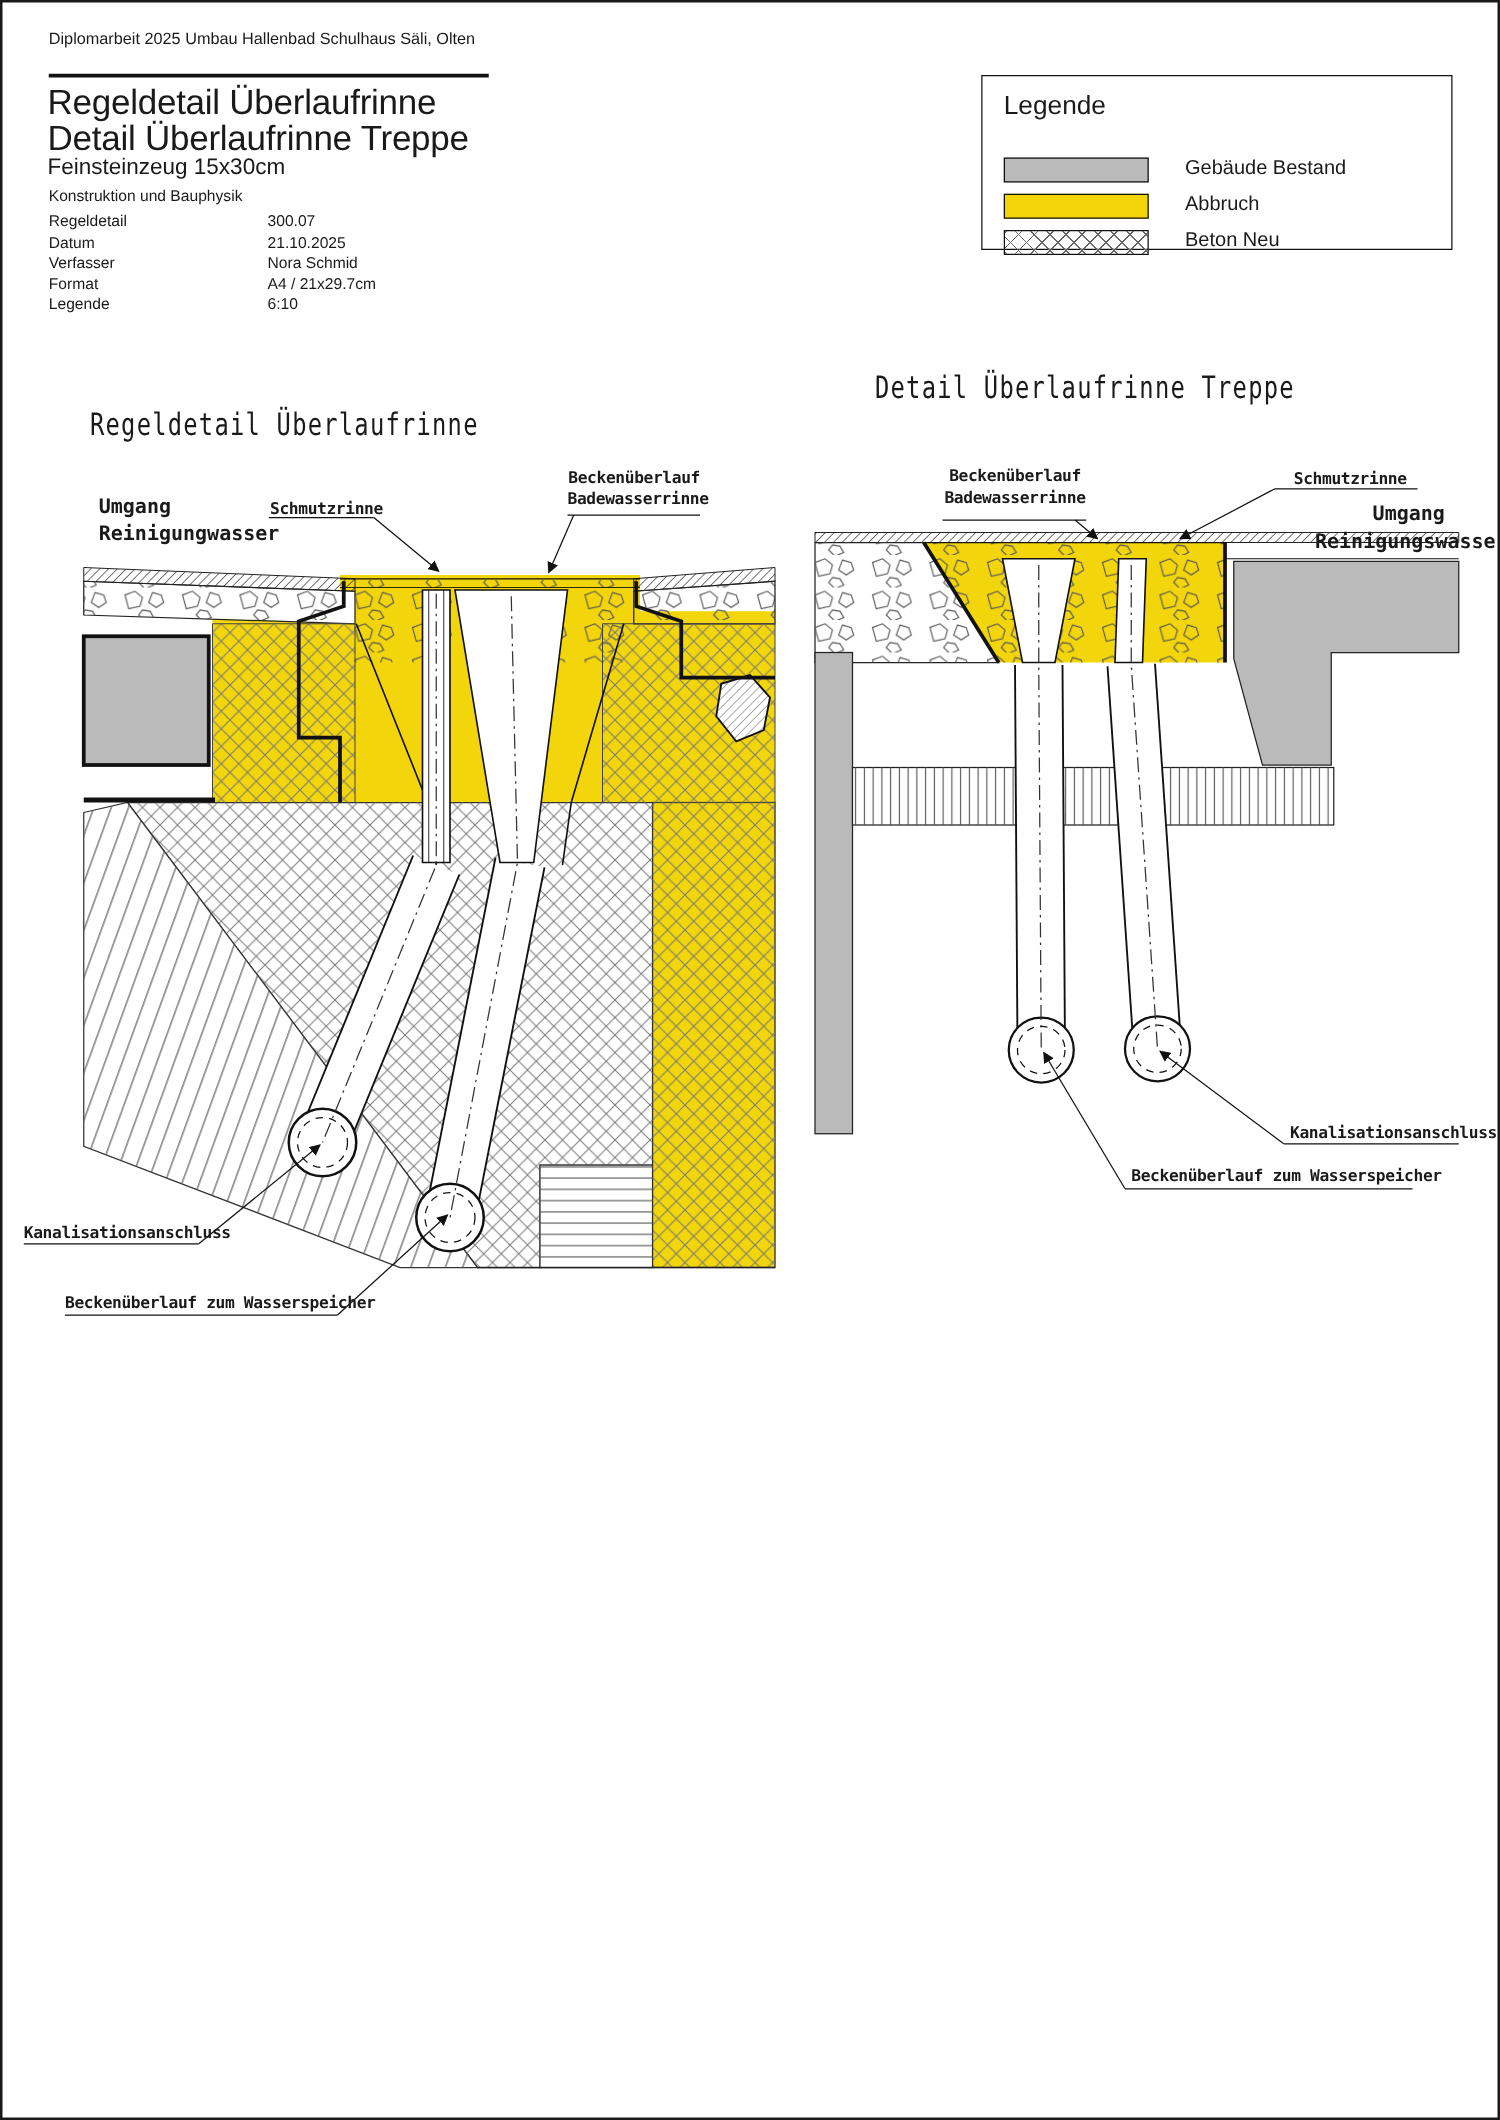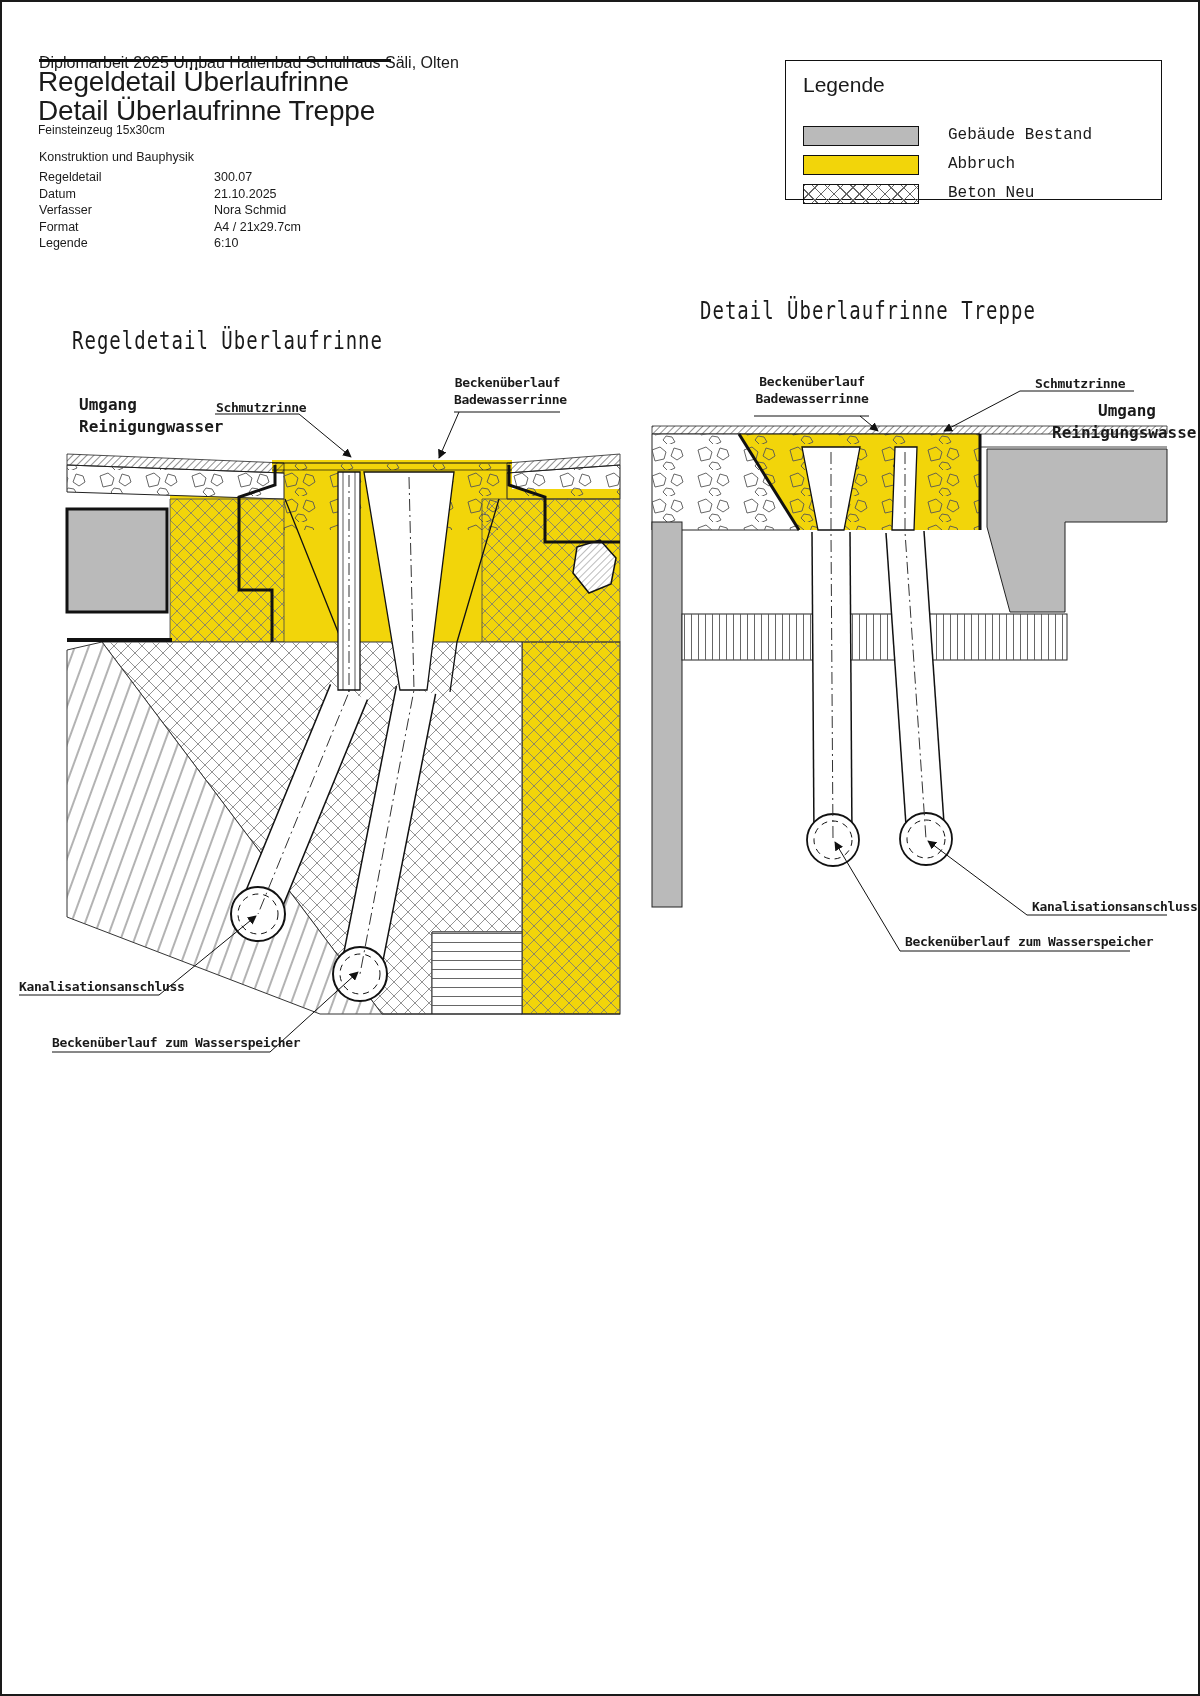--- a/index.html
+++ b/index.html
@@ -1,37 +1,37 @@
 <!DOCTYPE html>
 <html><head>
 <meta charset="utf-8">
 <style>
   html,body{margin:0;padding:0;background:#e8e8e8;}
   .page{position:relative;width:1200px;height:1696px;margin:0 auto;background:#fff;
         border:2px solid #1a1a1a;box-sizing:border-box;overflow:hidden;
         font-family:"Liberation Sans",sans-serif;color:#1a1a1a;}
   .abs{position:absolute;}
   
-  .project{left:37px;top:52px;font-size:16px;}
+  .project{left:37px;top:21px;font-size:13px;}
   .rule{left:37px;top:57px;width:352px;height:3px;background:#111;}
   .title1{left:36px;top:64px;font-size:28px;letter-spacing:-0.2px;}
   .title2{left:36px;top:93px;font-size:28px;letter-spacing:-0.2px;}
-  .subtitle{left:36px;top:121px;font-size:12px;}
+  .subtitle{left:36px;top:121px;font-size:18px;}
   .section{left:37px;top:148px;font-size:12.5px;}
   .meta{left:37px;top:167px;font-size:12.5px;line-height:16.5px;}
   .meta .row{display:flex;}
   .meta .lab{width:175px;}
   
   .legend{left:783px;top:58px;width:377px;height:140px;border:1.7px solid #111;box-sizing:border-box;}
   .leg-title{position:absolute;left:17px;top:12px;font-size:21px;text-align:center;}
   .sw{position:absolute;left:17px;width:116px;height:20px;border:1.6px solid #111;box-sizing:border-box;}
   .sw-x{background-image:
       repeating-linear-gradient(45deg,#666 0,#666 1px,transparent 1px,transparent 9px),
       repeating-linear-gradient(135deg,#666 0,#666 1px,transparent 1px,transparent 9px);}
-  .leg-lab{position:absolute;left:162px;font-size:16px;font-family:Liberation Mono, monospace;}
+  .leg-lab{position:absolute;left:162px;font-size:16px;}
   
   .cadtitle{font-family:"DejaVu Sans Mono",monospace;font-size:19px;letter-spacing:1px;
             transform:scaleY(1.3);transform-origin:0 0;white-space:nowrap;}
   .cadlabel{font-family:"DejaVu Sans Mono",monospace;font-size:13px;line-height:17px;
             letter-spacing:-0.3px;white-space:nowrap;font-weight:bold;}
   .cadlabel.big{font-size:16px;line-height:22px;letter-spacing:0;}
   svg{display:block;}
 </style>
 </head>
 <body>

